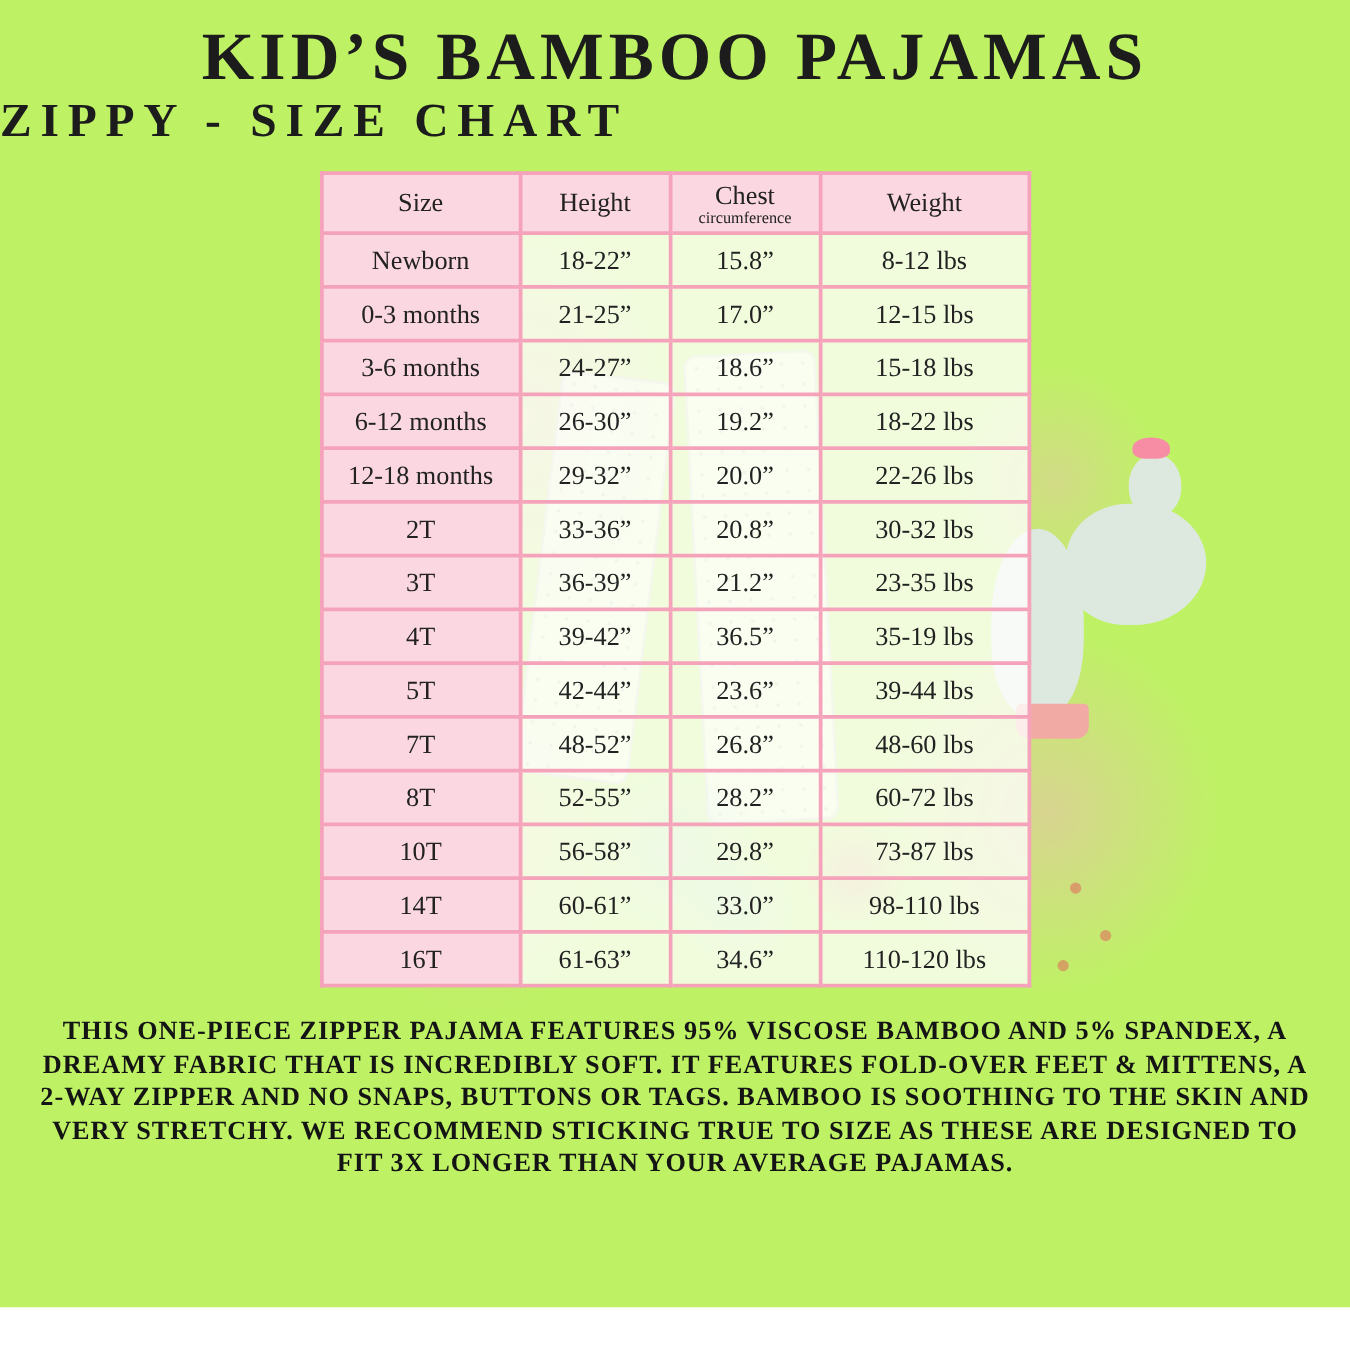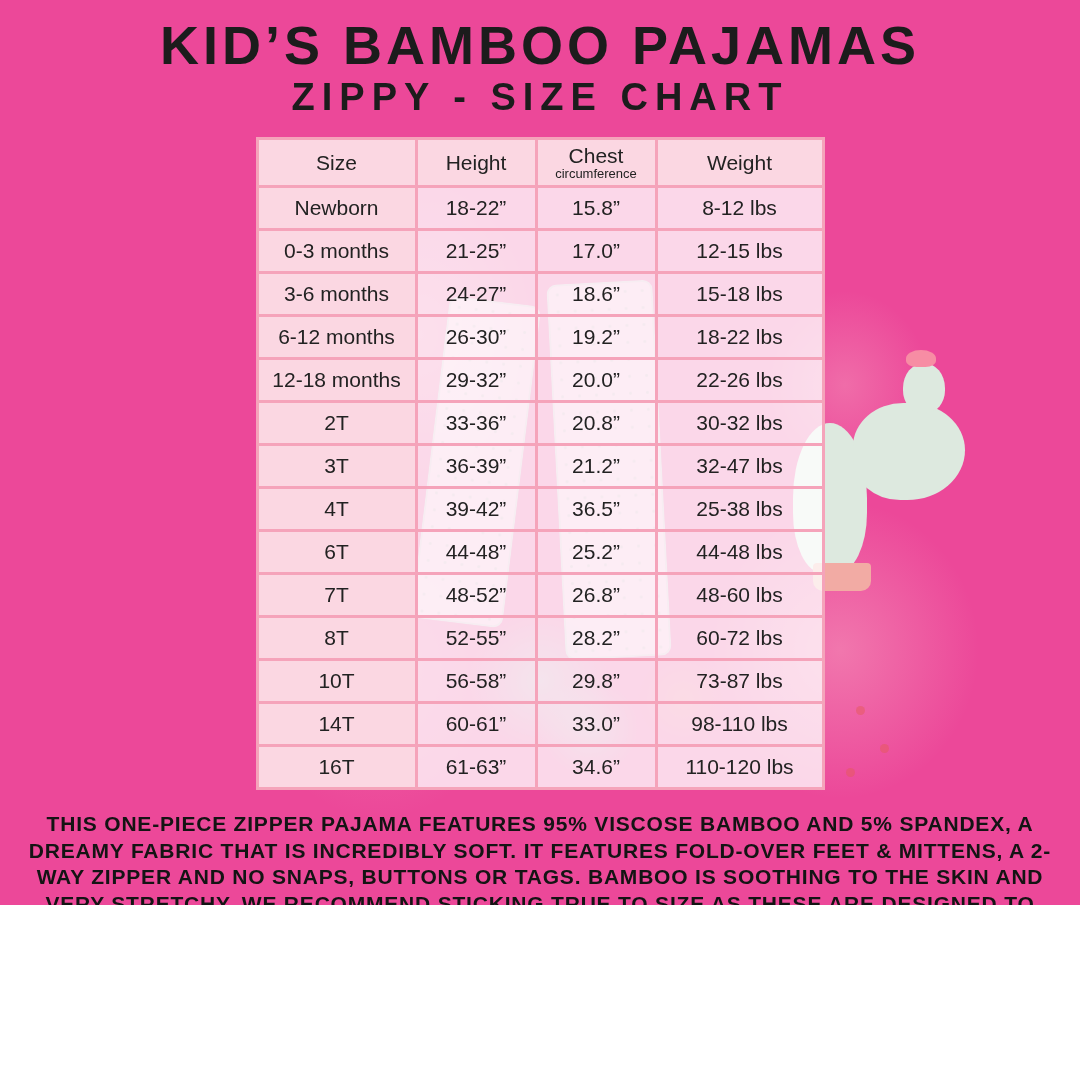--- a/index.html
+++ b/index.html
@@ -1,26 +1,26 @@
 <!DOCTYPE html>
 <html><head>
 <meta charset="utf-8">
 <style>
   html,body { margin:0; padding:0; background:#ffffff; }
   .canvas {
-    position:relative; width:1080px; height:905px; background:#ec4899;
-    overflow:hidden; font-family:Liberation Sans, sans-serif;
+    position:relative; width:1080px; height:1046px; background:#bef264;
+    overflow:hidden; font-family:Liberation Serif, serif;
     color:#1c1c1c;
   }
   .title {
     text-align:center; margin:14px 0 0 0; font-size:54px; line-height:62px;
     font-weight:800; letter-spacing:4px; white-space:nowrap;
   }
   .subtitle {
-    text-align:center; margin:0; font-size:38px; line-height:42px;
+    margin:0; font-size:38px; line-height:42px;
     font-weight:800; letter-spacing:7px; white-space:nowrap;
   }
   table.size-chart {
     position:relative; z-index:2; margin:19px auto 0 auto;
     border-collapse:collapse; table-layout:fixed; width:566px;
   }
   .size-chart th, .size-chart td {
     border:3px solid #f5a3ba; text-align:center; vertical-align:middle;
     padding:0; font-size:21px; font-weight:400; color:#222222;
   }
@@ -149,33 +149,33 @@
       <tr>
         <td class="c-size">2T</td>
         <td class="c-data">33-36”</td>
         <td class="c-data">20.8”</td>
         <td class="c-data">30-32 lbs</td>
       </tr>
       <tr>
         <td class="c-size">3T</td>
         <td class="c-data">36-39”</td>
         <td class="c-data">21.2”</td>
-        <td class="c-data">32-47 lbs</td>
+        <td class="c-data">23-35 lbs</td>
       </tr>
       <tr>
         <td class="c-size">4T</td>
         <td class="c-data">39-42”</td>
         <td class="c-data">36.5”</td>
-        <td class="c-data">25-38 lbs</td>
-      </tr>
-      <tr>
-        <td class="c-size">6T</td>
-        <td class="c-data">44-48”</td>
-        <td class="c-data">25.2”</td>
-        <td class="c-data">44-48 lbs</td>
+        <td class="c-data">35-19 lbs</td>
+      </tr>
+      <tr>
+        <td class="c-size">5T</td>
+        <td class="c-data">42-44”</td>
+        <td class="c-data">23.6”</td>
+        <td class="c-data">39-44 lbs</td>
       </tr>
       <tr>
         <td class="c-size">7T</td>
         <td class="c-data">48-52”</td>
         <td class="c-data">26.8”</td>
         <td class="c-data">48-60 lbs</td>
       </tr>
       <tr>
         <td class="c-size">8T</td>
         <td class="c-data">52-55”</td>

